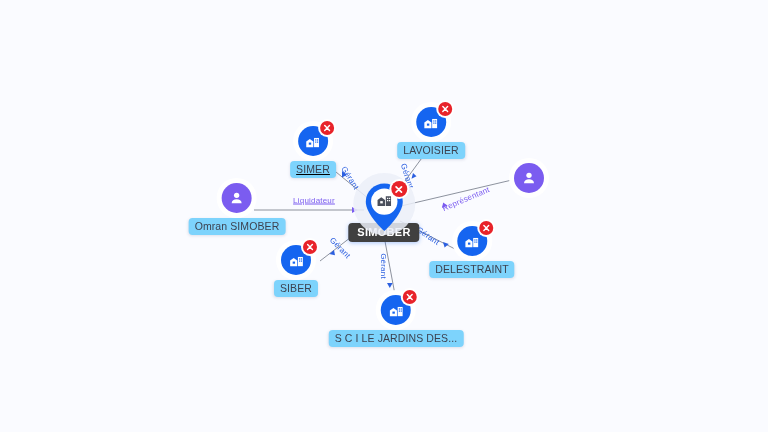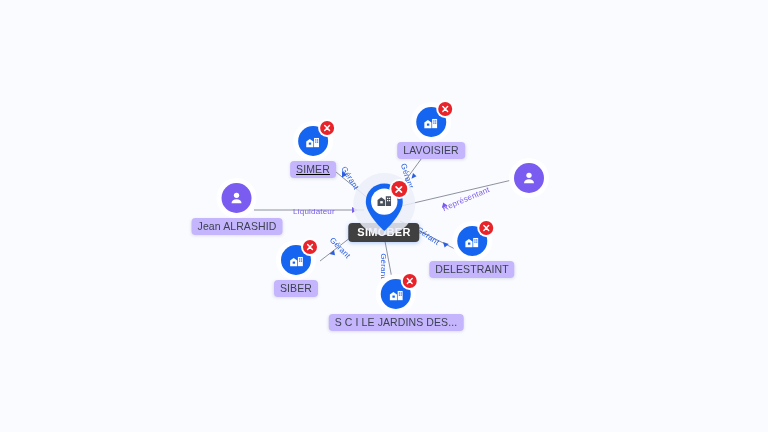--- a/index.html
+++ b/index.html
@@ -69,21 +69,21 @@
   }
   .x-badge svg { display: block; }
 
   
   .node-label {
     margin-top: 5px;
     font-size: 10.5px;
     line-height: 13px;
     letter-spacing: 0.1px;
     color: #3d4250;
-    background: #c4b5fd;
+    background: #7dd3fc;
     border-radius: 4px;
     padding: 2px 6px;
     white-space: nowrap;
     box-shadow: 0 1px 3px rgba(30,40,90,0.13);
   }
   .node-label.primary {
     background: #404040;
     color: #ffffff;
     font-size: 11px;
     font-weight: bold;
@@ -181,21 +181,21 @@
       <path d="M387,283 l5.6,0 l-2.8,5 z" fill="#2b5fe0"></path>
     </g>
   </svg>
 
   <div class="edge-label blue" style="left:350px; top:178px; transform: translate(-50%,-50%) rotate(58deg);">Gérant</div>
 
   <div class="edge-label blue" style="left:407px; top:176px; transform: translate(-50%,-50%) rotate(72deg);">Gérant</div>
 
   <div class="edge-label purple" style="left:466px; top:199px; transform: translate(-50%,-50%) rotate(-23deg);">Représentant</div>
 
-  <div class="edge-label purple" style="left:314px; top:211px; transform: translate(-50%,-50%) rotate(0deg);">Liquidateur</div>
+  <div class="edge-label purple" style="left:314px; top:200px; transform: translate(-50%,-50%) rotate(0deg); text-decoration: underline;">Liquidateur</div>
 
   <div class="edge-label blue" style="left:428px; top:236px; transform: translate(-50%,-50%) rotate(34deg);">Gérant</div>
 
   <div class="edge-label blue" style="left:340px; top:248px; transform: translate(-50%,-50%) rotate(46deg);">Gérant</div>
 
   <div class="edge-label blue" style="left:383px; top:266px; transform: translate(-50%,-50%) rotate(90deg);">Gérant</div>
 
   <div class="node" style="left:313px; top:152px;text-decoration:underline;">
     <div class="node-badge-wrap">
       <div class="disc company">
@@ -253,21 +253,21 @@
 
   <div class="node" style="left:237px; top:209px;">
     <div class="node-badge-wrap">
       <div class="disc person">
         <svg width="16" height="16" viewBox="0 0 24 24" fill="#ffffff">
           <circle cx="12" cy="8" r="4"></circle>
           <path d="M4.5 20c0-4.1 3.4-6.2 7.5-6.2s7.5 2.1 7.5 6.2z"></path>
         </svg>
       </div>
     </div>
-    <div class="node-label">Jean ALRASHID</div>
+    <div class="node-label">Omran SIMOBER</div>
   </div>
 
   <div class="node" style="left:472px; top:252px;">
     <div class="node-badge-wrap">
       <div class="disc company">
         <svg width="17" height="17" viewBox="0 0 24 24" fill="#ffffff">
           <path d="M3 20v-8l5-3.6 5 3.6v8z"></path>
           <rect x="14" y="7" width="7" height="13"></rect>
           <rect x="15.6" y="9" width="1.7" height="1.7" fill="#1565f0"></rect>
           <rect x="18.2" y="9" width="1.7" height="1.7" fill="#1565f0"></rect>
@@ -300,21 +300,21 @@
       </div>
       <div class="x-badge">
         <svg width="8" height="8" viewBox="0 0 10 10">
           <path d="M2 2 L8 8 M8 2 L2 8" stroke="#ffffff" stroke-width="1.8" stroke-linecap="round"></path>
         </svg>
       </div>
     </div>
     <div class="node-label">SIBER</div>
   </div>
 
-  <div class="node" style="left:396px; top:305px;">
+  <div class="node" style="left:396px; top:321px;">
     <div class="node-badge-wrap">
       <div class="disc company">
         <svg width="17" height="17" viewBox="0 0 24 24" fill="#ffffff">
           <path d="M3 20v-8l5-3.6 5 3.6v8z"></path>
           <rect x="14" y="7" width="7" height="13"></rect>
           <rect x="15.6" y="9" width="1.7" height="1.7" fill="#1565f0"></rect>
           <rect x="18.2" y="9" width="1.7" height="1.7" fill="#1565f0"></rect>
           <rect x="15.6" y="12" width="1.7" height="1.7" fill="#1565f0"></rect>
           <rect x="18.2" y="12" width="1.7" height="1.7" fill="#1565f0"></rect>
           <rect x="6.6" y="13.5" width="3.4" height="3" fill="#1565f0"></rect>

